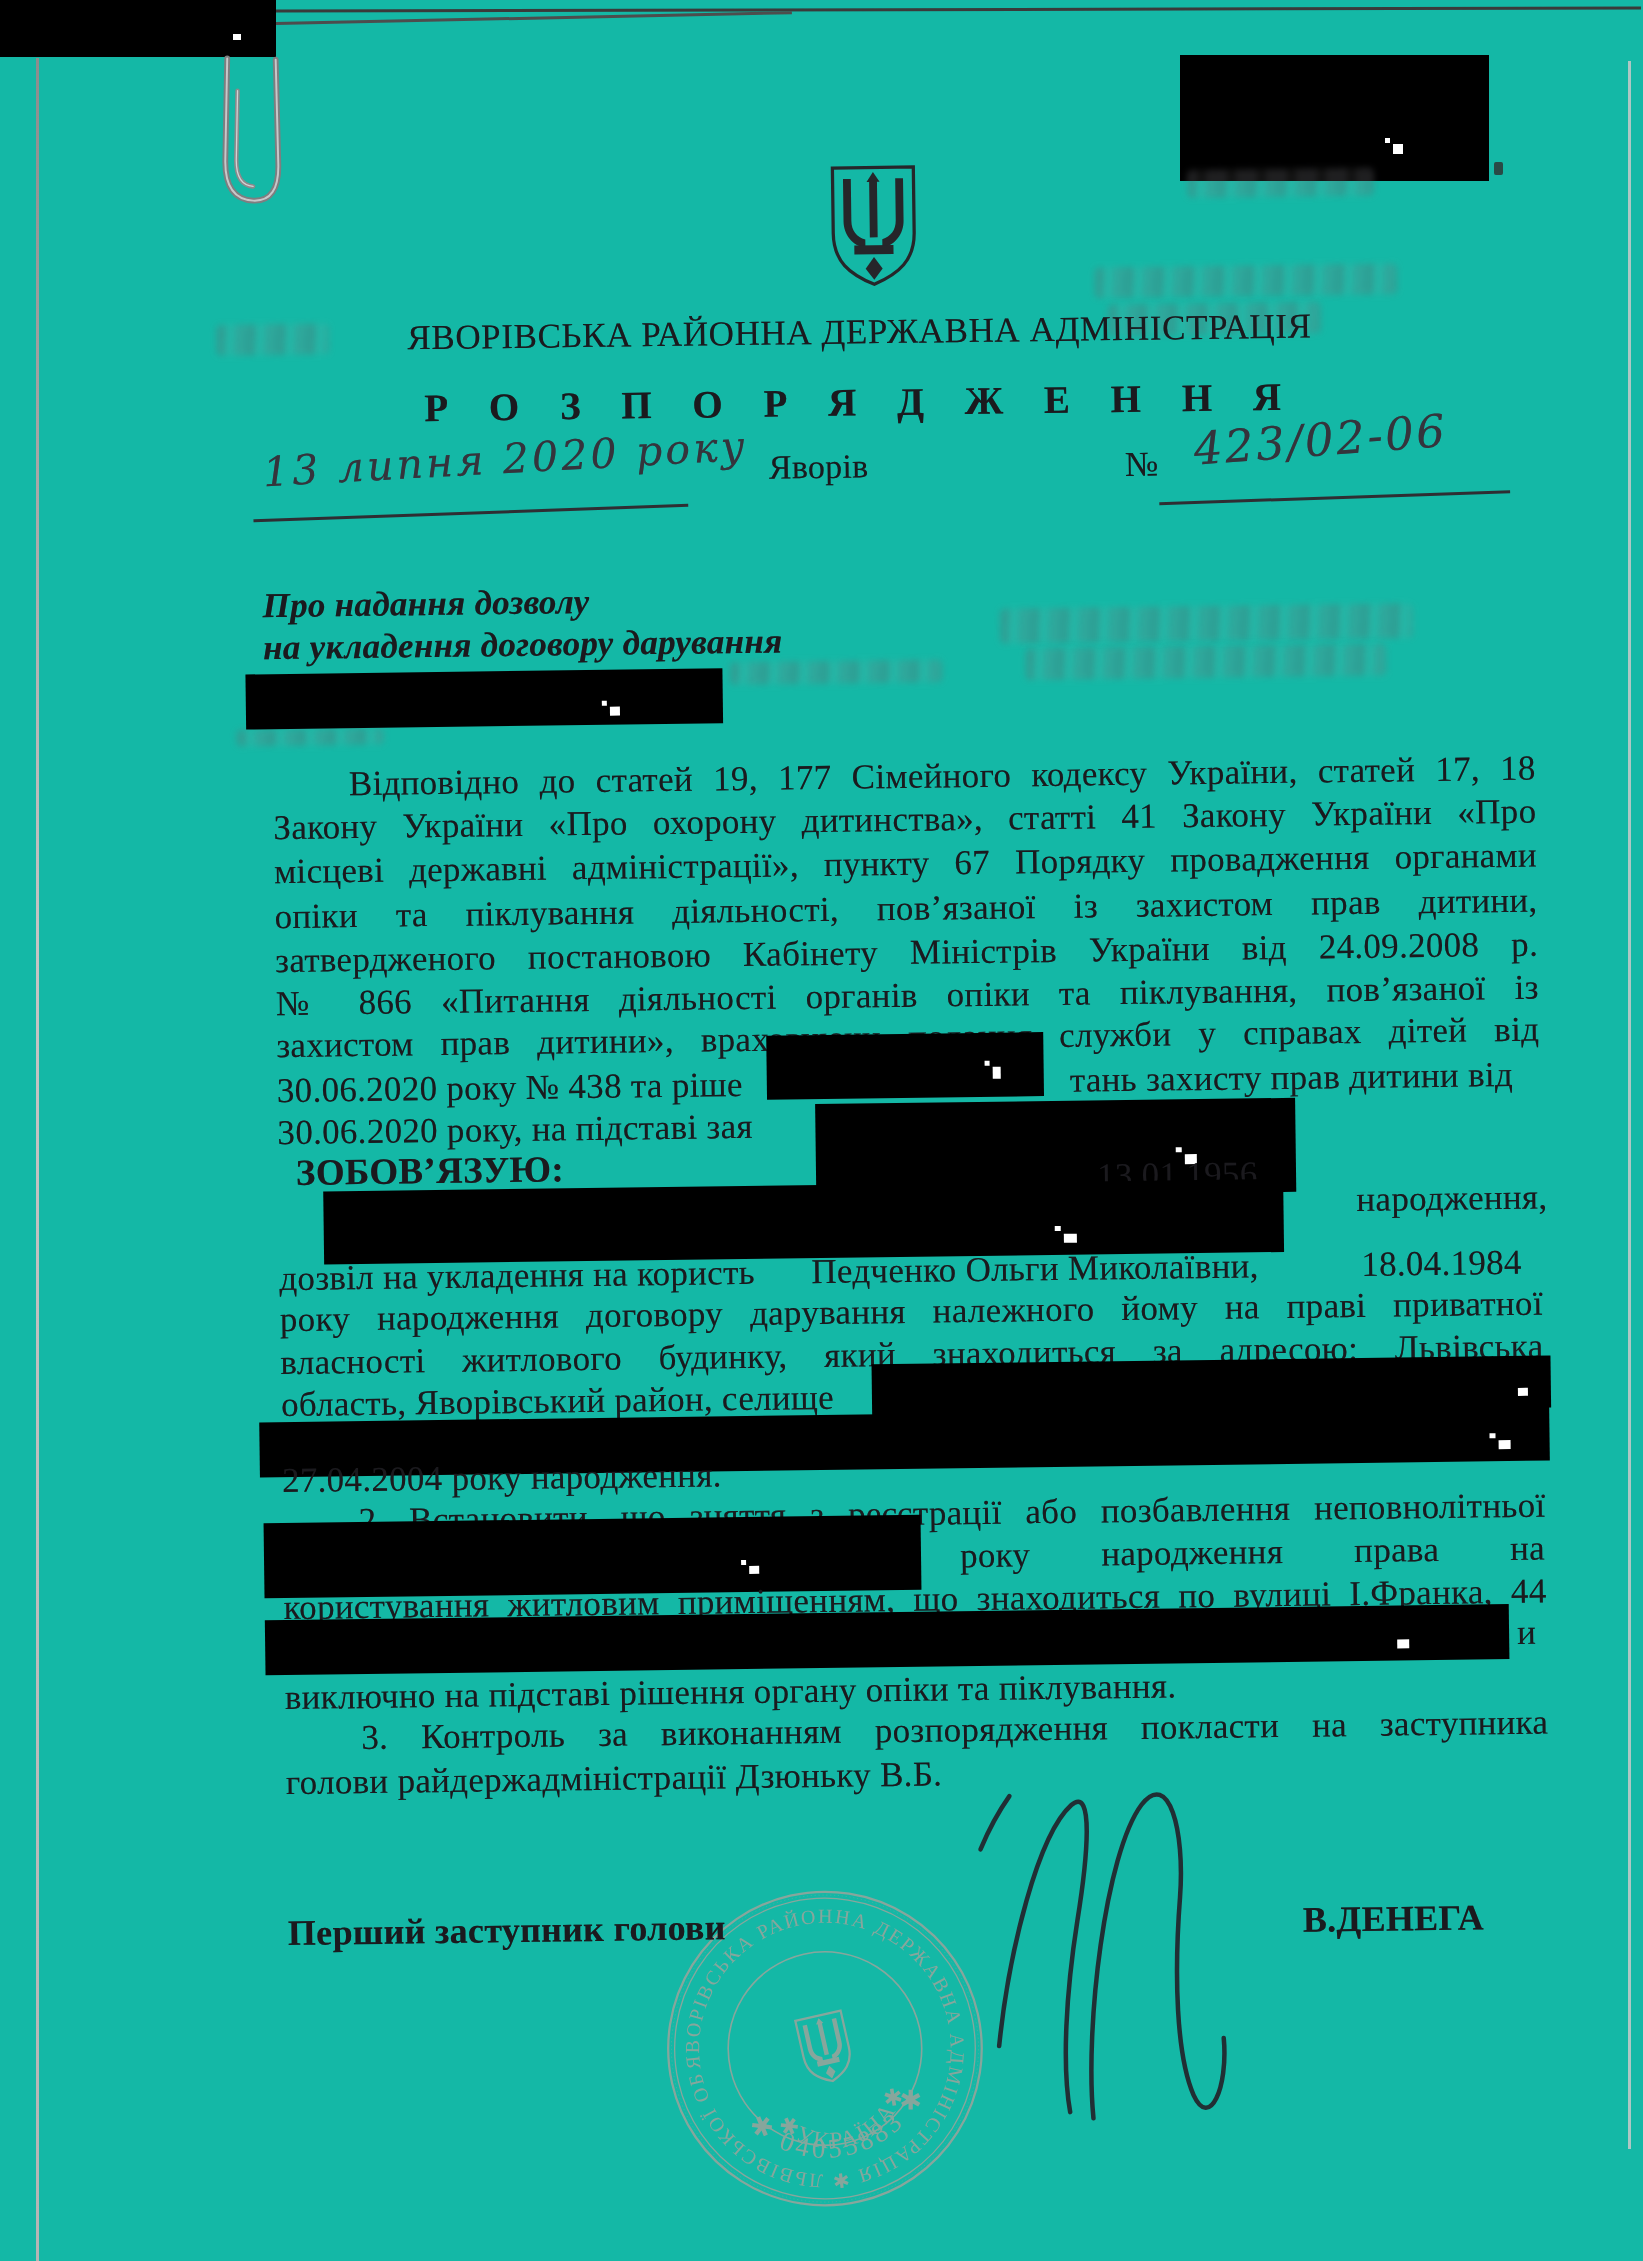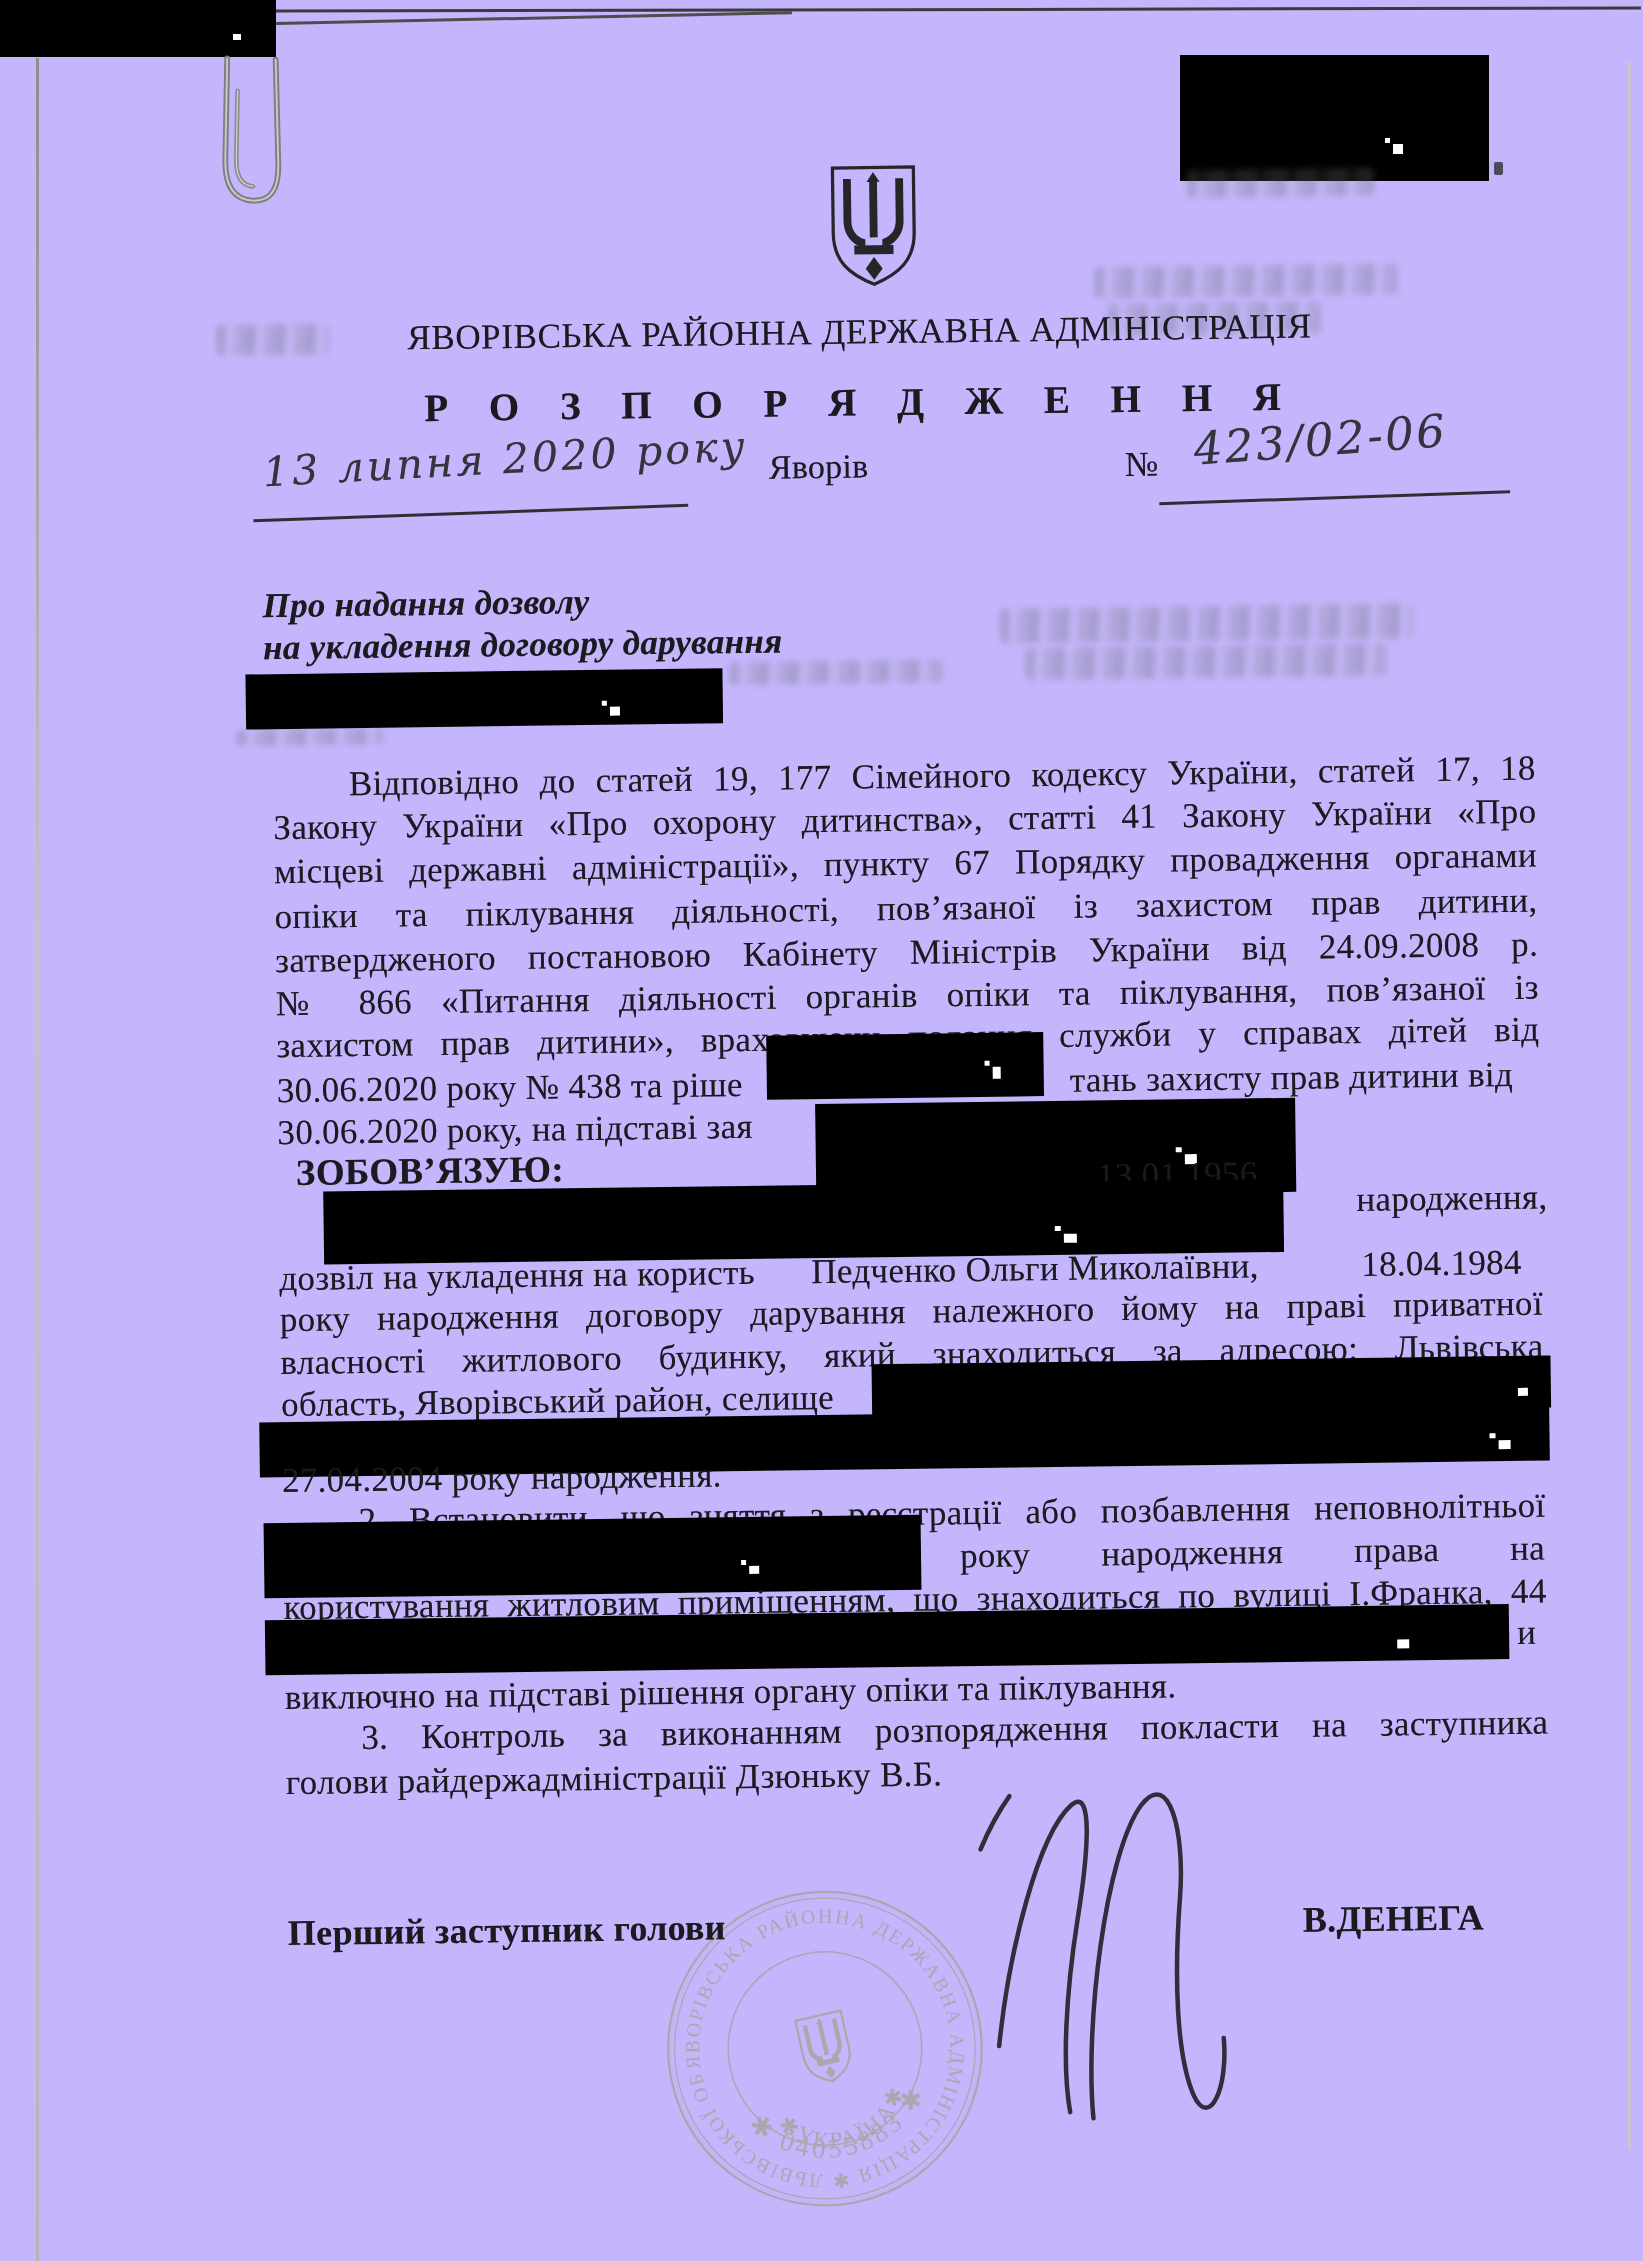--- a/index.html
+++ b/index.html
@@ -1,19 +1,19 @@
 <!DOCTYPE html>
 <html style="font-size:10.3px"><head>
 <meta charset="utf-8">
 <style>
   html,body{margin:0;padding:0;background:#e8e8e8;}
   .page{
     position:relative;
     width:1644px;height:2261px;
-    background:#c4b5fd;
+    background:#14b8a6;
     overflow:hidden;
     font-family:"Liberation Serif", serif;
     color:#1b1a1e;
   }
   .tilt{position:absolute;left:0;top:0;width:1644px;height:2261px;transform:rotate(-0.75deg);transform-origin:822px 1096px;}
   .abs{position:absolute;}
   .ln{
     position:absolute;
     font-size:35px;line-height:39px;white-space:nowrap;
     text-shadow:0 0 0.6px rgba(20,20,25,.45);

